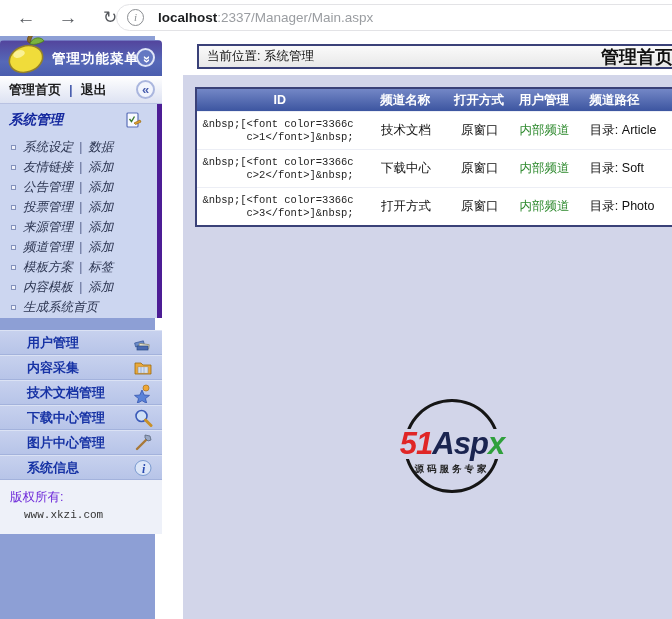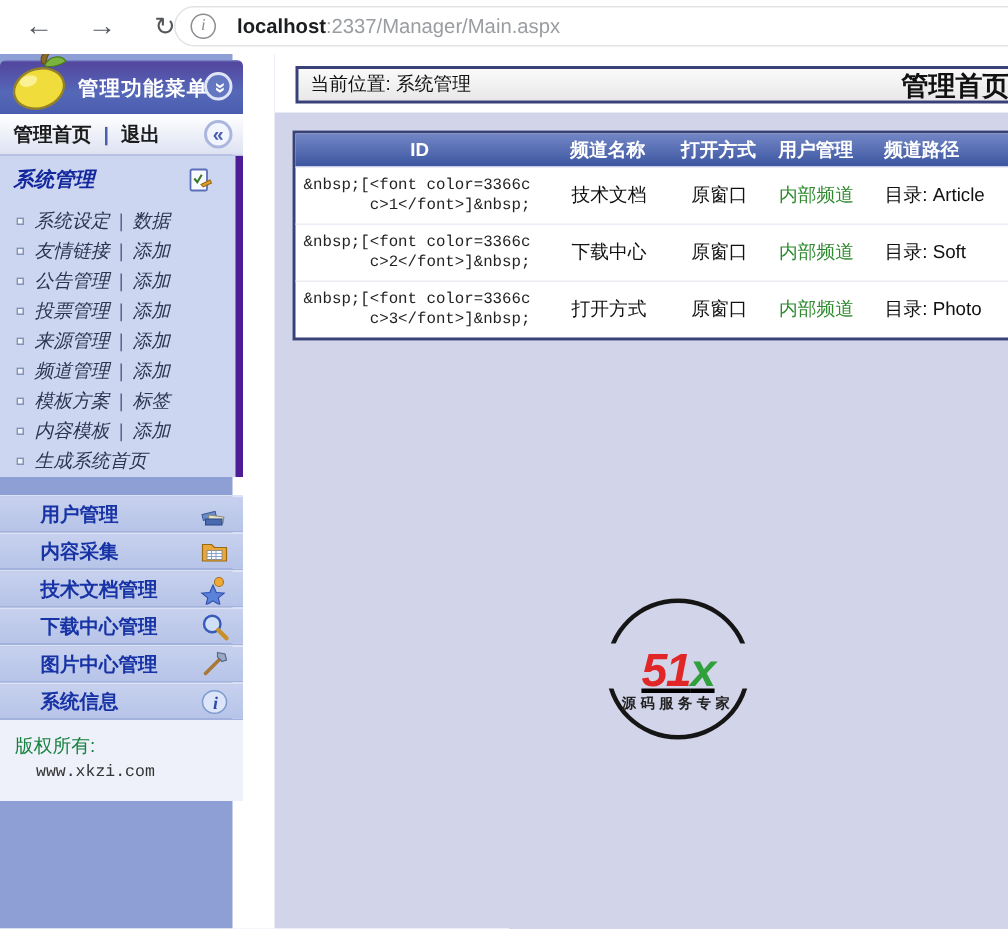--- a/index.html
+++ b/index.html
@@ -52,21 +52,21 @@
 
   #side-sections { position:absolute; left:0; top:294px; width:162px; }
   .section-row { position:relative; height:25px; background:linear-gradient(#c7d1ee, #b7c4e8);
     border-bottom:1px solid #a3b2dc; border-top:1px solid #dbe2f4;
     display:flex; align-items:center; padding-left:27px;
     color:#1733a5; font-weight:bold; font-size:13px; cursor:pointer; }
   .section-row .s-icon { position:absolute; right:9px; top:2px; }
 
   #copyright { position:absolute; left:0; top:444px; width:162px; height:54px;
     background:#eef1f9; padding:9px 0 0 10px; }
-  #copyright-line1 { font-size:12.5px; color:#15803d; }
+  #copyright-line1 { font-size:12.5px; color:#6d28d9; }
   #copyright-line2 { font-size:11px; color:#333; margin:3px 0 0 14px;
     font-family:"Liberation Mono", monospace; }
 
   
   #main { position:absolute; left:183px; top:0; width:489px; height:583px; background:#d2d5e9; overflow:hidden; }
   #main-white-top { position:absolute; left:0; top:0; width:489px; height:39px; background:#fff; }
   #loc-bar { position:absolute; left:14px; top:8px; width:640px; height:25px;
     border:2px solid #3a4178; background:linear-gradient(#fafafa,#e8e8e8);
     display:flex; align-items:center; padding:0 8px; font-size:12.5px; color:#111; }
   #loc-right { position:absolute; left:402px; font-weight:bold; font-size:18px; color:#111; white-space:nowrap; }
@@ -86,23 +86,23 @@
   .cell-id { font-family:Liberation Mono, monospace; font-size:10.5px; color:#222;
     text-align:right; padding:0 10px 0 4px; line-height:13px; word-break:break-all; }
   .cell-name, .cell-open, .cell-type { text-align:center; }
   .cell-type { color:#2f8a2f; }
   .cell-path { text-align:left; padding-left:12px; white-space:nowrap; overflow:hidden; }
 
   
   #watermark { position:absolute; left:221px; top:363px; width:96px; height:94px; }
   #wm-circle { position:absolute; left:0; top:0; width:96px; height:94px; border:3px solid #151515; border-radius:50%; }
   #wm-band { position:absolute; left:-42px; top:30px; width:180px; height:30px; background:#d2d5e9;
-    display:flex; justify-content:center;
+    display:flex; align-items:center; justify-content:center;
     font-style:italic; font-weight:bold; font-size:31px; letter-spacing:-1px;
-    font-family:"Liberation Sans", sans-serif;text-decoration:underline; }
+    font-family:"Liberation Sans", sans-serif; }
   .wm-51 { color:#e02626; } .wm-asp { color:#1a2450; } .wm-x { color:#2fa03c; }
   #wm-sub { position:absolute; left:0; top:64px; width:96px; text-align:center;
     font-size:9.5px; letter-spacing:3px; color:#222; font-weight:bold; }
 </style>
 </head>
 <body>
 
 <div id="app">
 
   <div id="chrome">
@@ -295,20 +295,21 @@
           <div class="col-open cell-open">原窗口</div>
           <div class="col-type cell-type">内部频道</div>
           <div class="col-path cell-path">目录: Photo</div>
         </div>
       </div>
 
       <div id="watermark">
         <div id="wm-circle"></div>
         <div id="wm-band">
           <span class="wm-51">51</span>
+            <span class="wm-asp">Asp</span>
             <span class="wm-x">x</span>
         </div>
         <div id="wm-sub">源码服务专家</div>
       </div>
     </div>
 
   </div>
 </div>
 
 </body></html>

